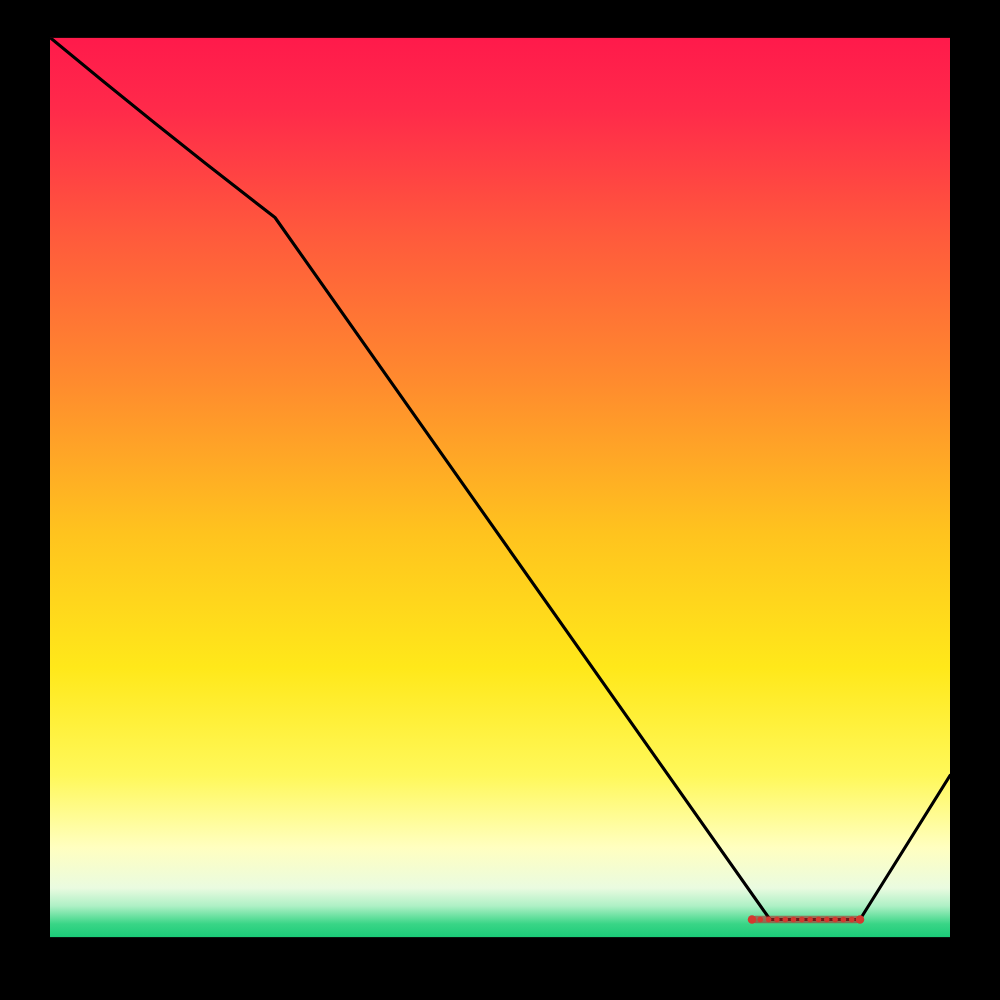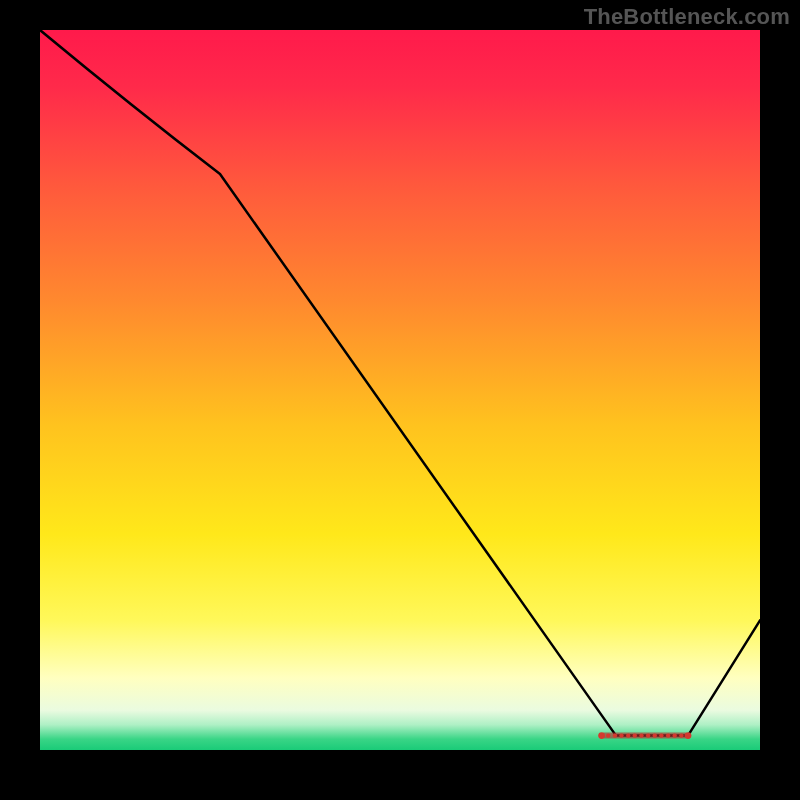--- a/index.html
+++ b/index.html
@@ -38,21 +38,20 @@
   .plot-area svg {
     display: block;
     width: 100%;
     height: 100%;
   }
 </style>
 </head>
 <body>
 
 <div class="canvas">
-  <div class="watermark">TheBottleneck.com</div>
 
   <div class="plot-area">
     <svg viewBox="0 0 720 720">
       <defs>
         <linearGradient id="bg-grad" x1="0" y1="0" x2="0" y2="1">
             <stop offset="0.00%" stop-color="#ff1a4b"></stop>
             <stop offset="8.00%" stop-color="#ff2a4a"></stop>
             <stop offset="22.00%" stop-color="#ff5a3c"></stop>
             <stop offset="38.00%" stop-color="#ff8a2e"></stop>
             <stop offset="55.00%" stop-color="#ffc31e"></stop>

